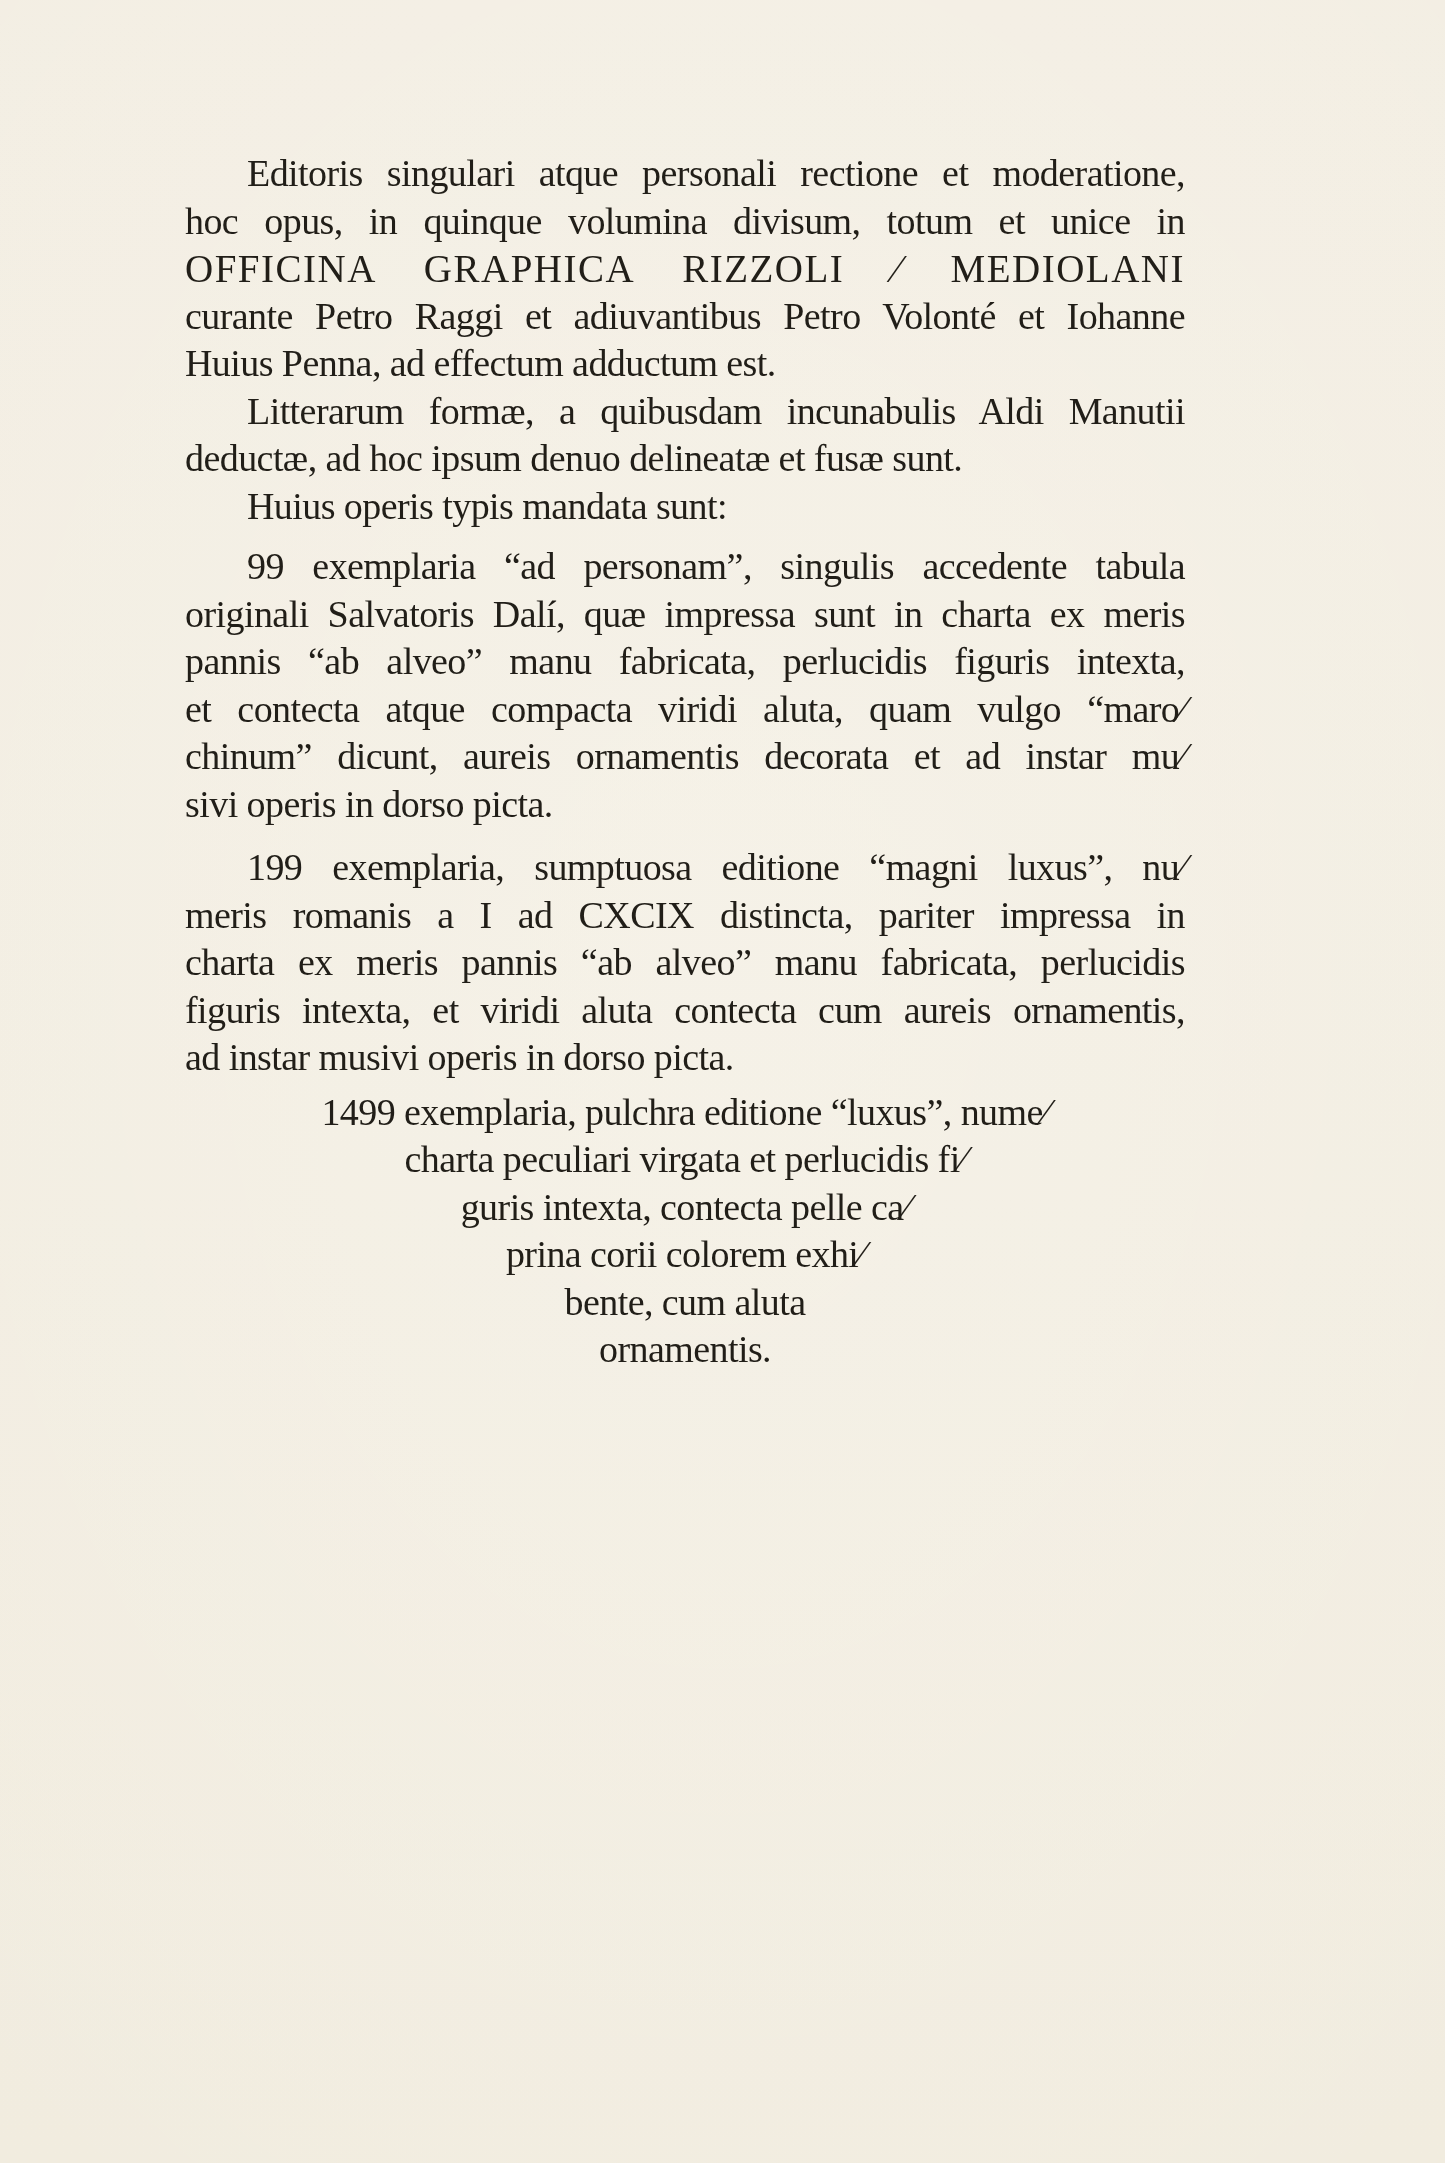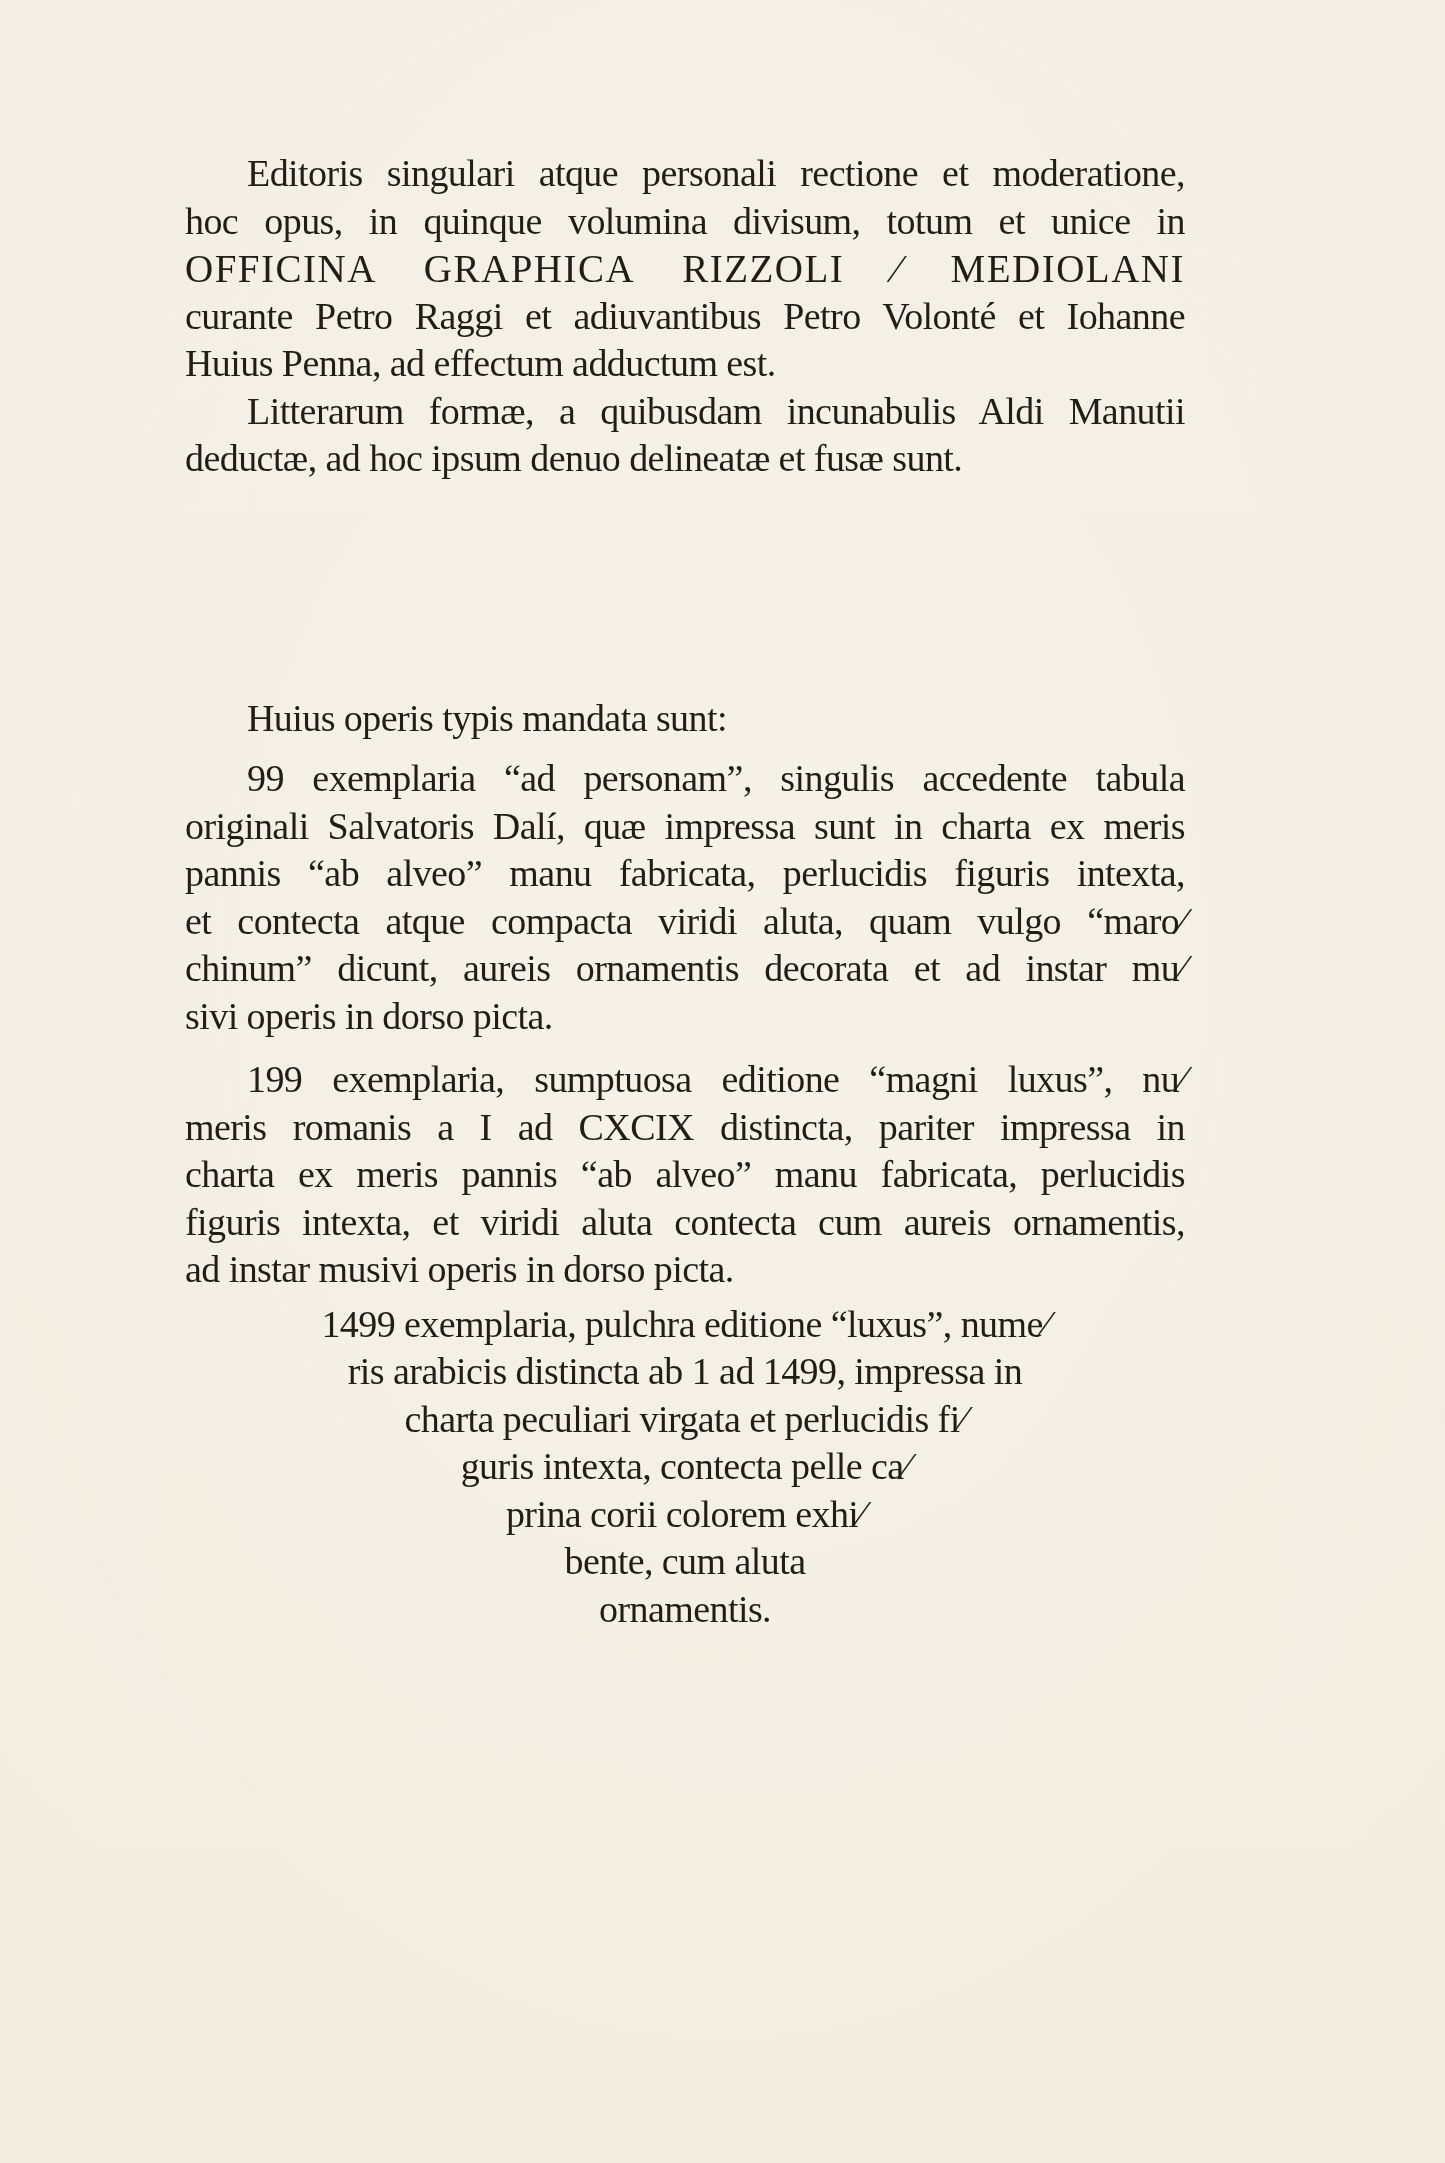--- a/index.html
+++ b/index.html
@@ -32,21 +32,21 @@
   
   .jl { text-align: justify; text-align-last: justify; }
   
   .il { text-indent: 62px; }
   
   .ll { text-align: left; }
   
   .cl { text-align: center; }
   
   .caps { letter-spacing: 1.5px; font-size: 39px; }
-  .heading { margin-top: 212px; }
+  .heading { }
   .ed99  { margin-top: 13px; }
   .ed199 { margin-top: 16px; }
   .ed1499{ margin-top: 7px; }
 </style>
 </head>
 <body>
 
 <div class="page">
   <div class="textblock">
 
@@ -79,21 +79,20 @@
     <div class="ed199">
       <div class="line jl il">199 exemplaria, sumptuosa editione “magni luxus”, nu⁄</div>
       <div class="line jl">meris romanis a I ad CXCIX distincta, pariter impressa in</div>
       <div class="line jl">charta ex meris pannis “ab alveo” manu fabricata, perlucidis</div>
       <div class="line jl">figuris intexta, et viridi aluta contecta cum aureis ornamentis,</div>
       <div class="line ll">ad instar musivi operis in dorso picta.</div>
     </div>
 
     <div class="ed1499">
       <div class="line cl">1499 exemplaria, pulchra editione “luxus”, nume⁄</div>
-      <div class="line cl">ris arabicis distincta ab 1 ad 1499, impressa in</div>
       <div class="line cl">charta peculiari virgata et perlucidis fi⁄</div>
       <div class="line cl">guris intexta, contecta pelle ca⁄</div>
       <div class="line cl">prina corii colorem exhi⁄</div>
       <div class="line cl">bente, cum aluta</div>
       <div class="line cl">ornamentis.</div>
     </div>
 
   </div>
 </div>
 

